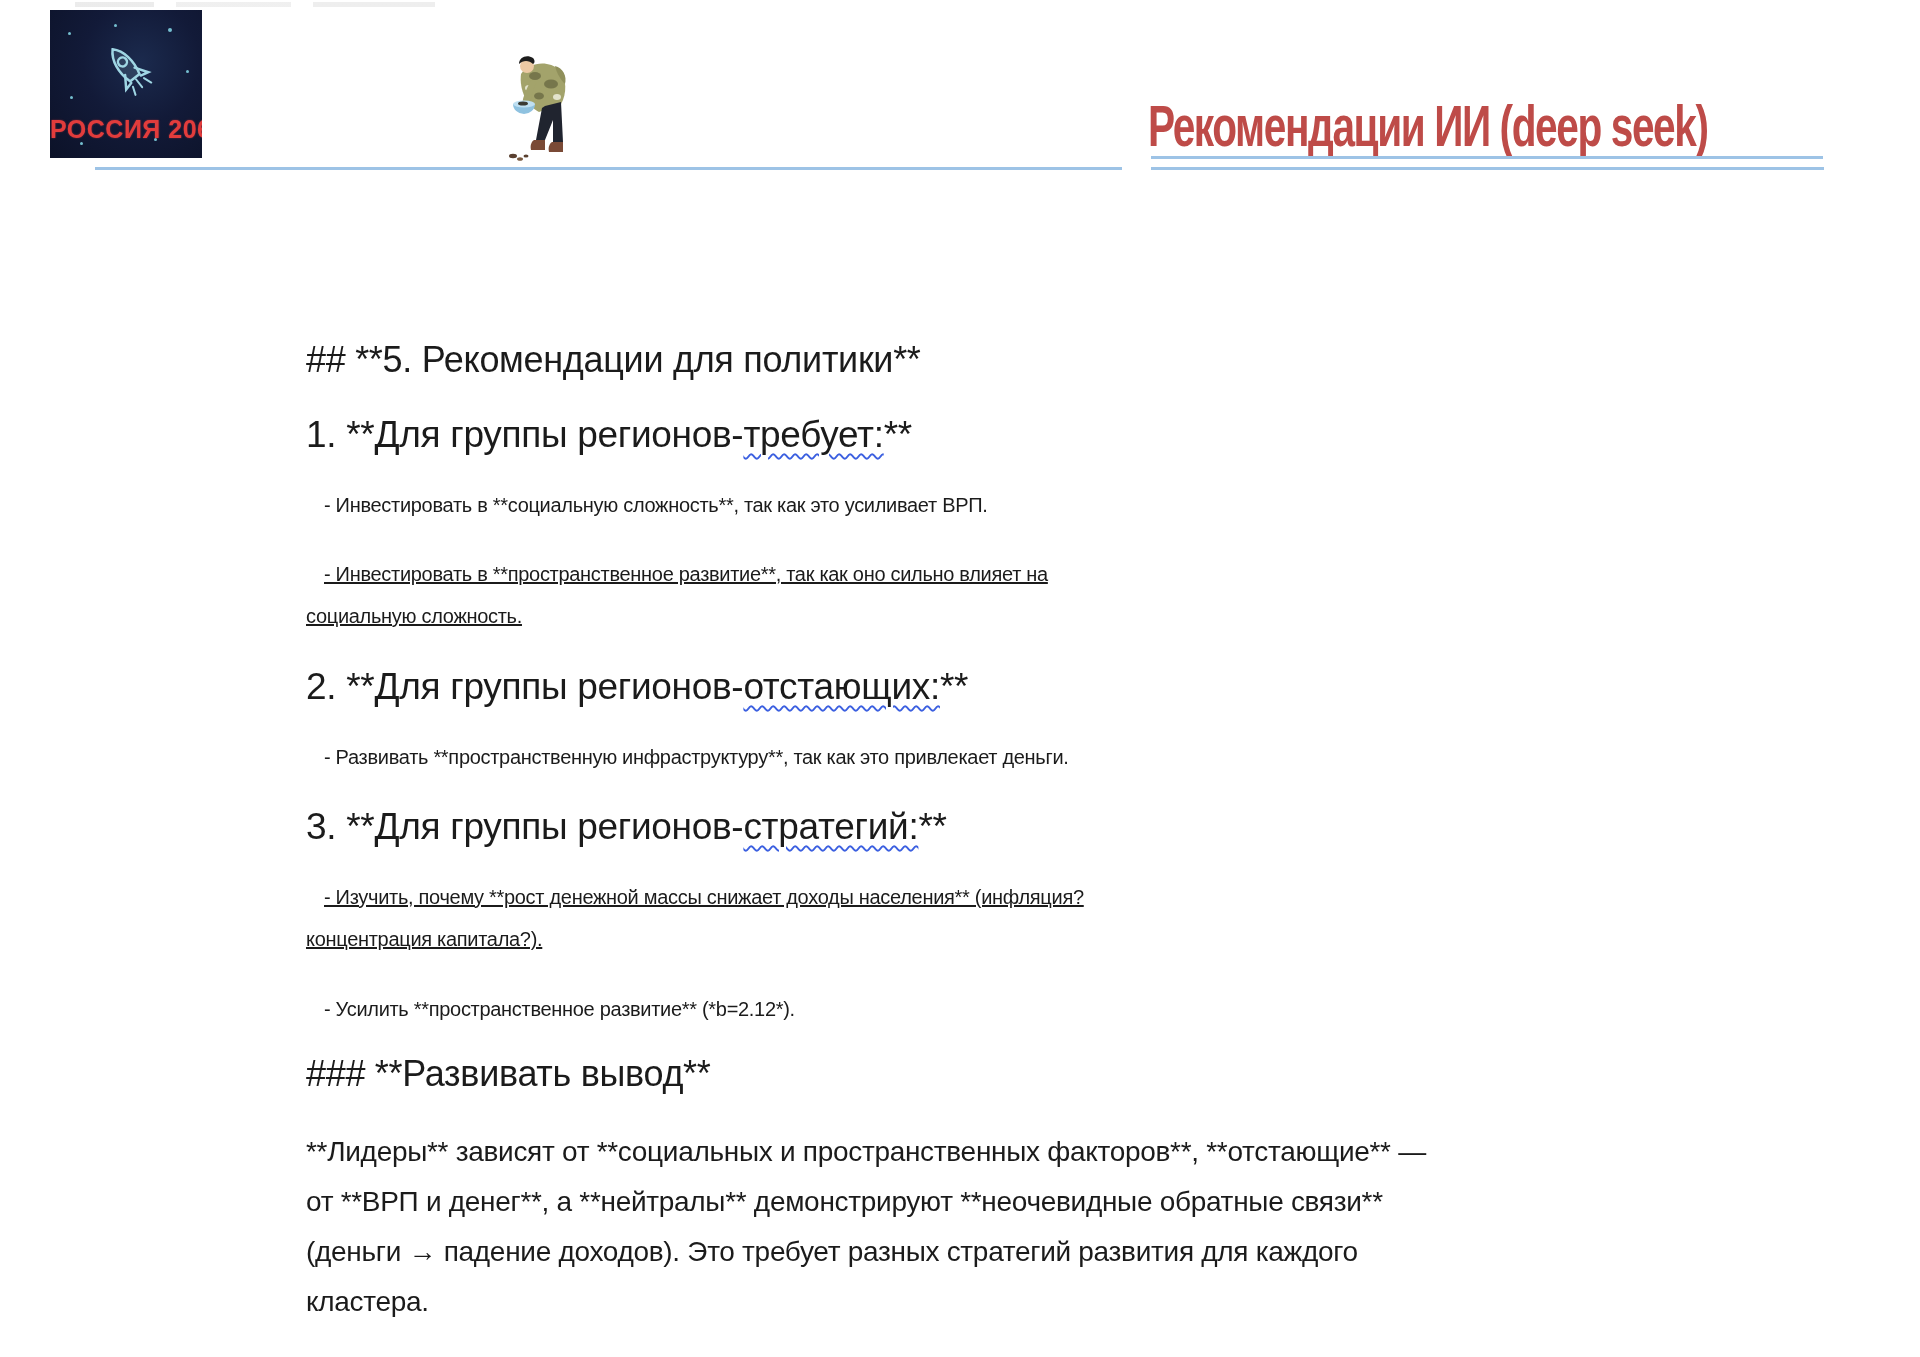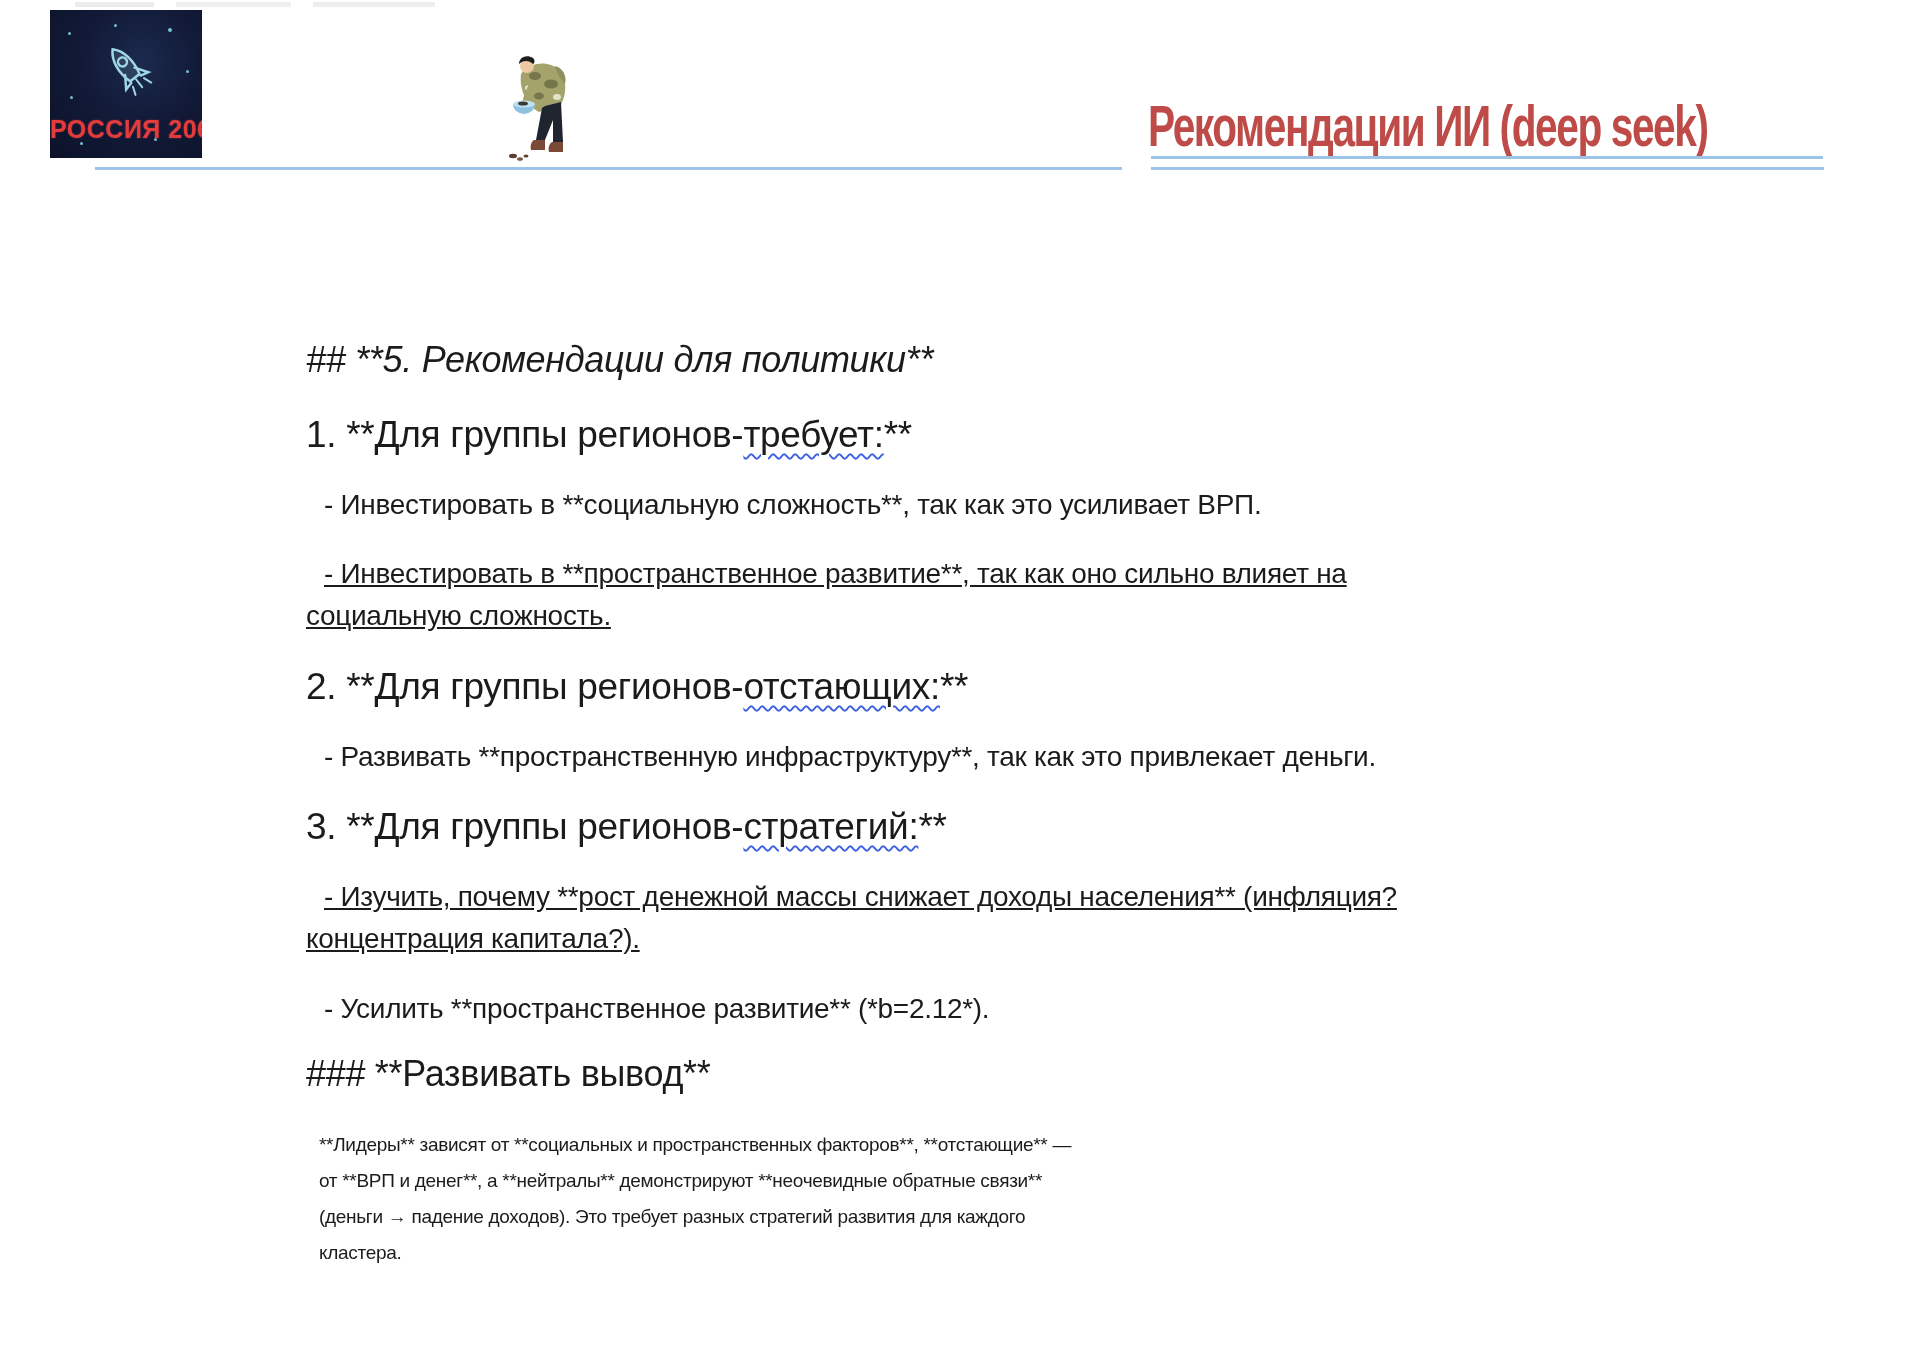--- a/index.html
+++ b/index.html
@@ -47,25 +47,25 @@
 
   
   .rule{position:absolute;height:3px;background:#9DC3E6;}
   .rule.left{left:95px;top:167px;width:1027px;}
   .rule.right-top{left:1151px;top:156px;width:672px;}
   .rule.right-bottom{left:1151px;top:167px;width:673px;}
 
   
   .content{position:absolute;left:306px;top:338px;width:1270px;letter-spacing:-0.3px;}
   .blk{white-space:pre-line;}
-  .md-h{font-size:36px;line-height:44px;margin:0 0 31px 0;font-style:italic;}
+  .md-h{font-size:36px;line-height:44px;margin:0 0 31px 0;}
   .md-item{font-size:37px;line-height:44px;margin:0 0 27px 0;white-space:nowrap;}
-  .md-body{font-size:28px;line-height:42px;margin:0 0 27px 0;text-indent:18px;}
+  .md-body{font-size:20px;line-height:42px;margin:0 0 27px 0;text-indent:18px;}
   .md-body.two{margin-bottom:28px;text-decoration:underline;}
-  .md-para{font-size:19px;line-height:36px;margin:31px 0 0 13px;text-indent:0;}
+  .md-para{font-size:28px;line-height:50px;margin:31px 0 0 0;text-indent:0;}
   .md-h2{font-size:36px;line-height:44px;margin:0;}
   .gap-sm{margin-bottom:22px;}
   .wavy{
     text-decoration:underline;
     text-decoration-style:wavy;
     text-decoration-color:#3B5FE0;
     text-decoration-thickness:1.5px;
     text-underline-offset:6px;
   }
 </style>

